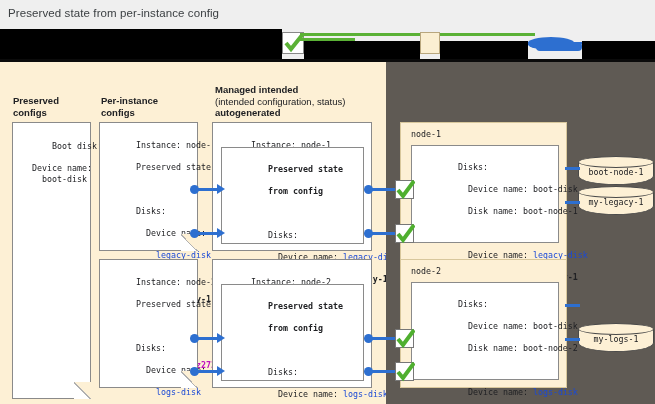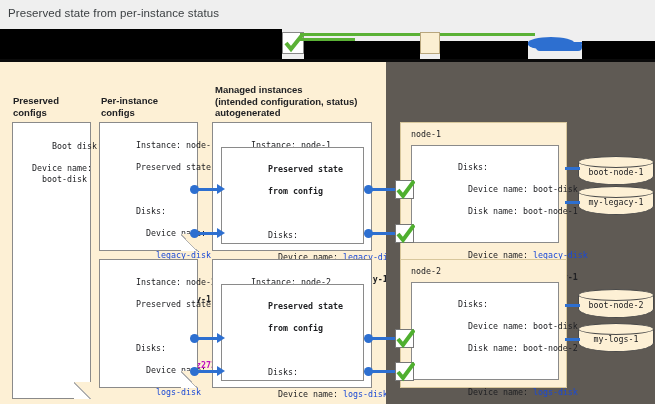--- a/index.html
+++ b/index.html
@@ -66,21 +66,21 @@
     background:#5f5a54;
     border-top:3px solid #0b0b0b;
   }
 
   
   .colhead{
     position:absolute;
     font-size:9.5px;font-weight:bold;color:#202124;
     line-height:11.5px;
   }
-  .colhead .sub{font-weight:bold;}
+  .colhead .sub{font-weight:normal;}
 
   .righthead-redact{position:absolute;background:#0b0b0b;}
 
   
   .note{
     position:absolute;
     background:#ffffff;
     border:1px solid #8a8a8a;
     box-sizing:border-box;
   }
@@ -150,21 +150,21 @@
     position:absolute;width:19px;height:19px;
     background:#ffffff;border:1px solid #777;box-sizing:border-box;
   }
   .chk svg{position:absolute;left:0;top:-1px;}
 </style>
 </head>
 <body>
 
 <div class="page">
 
-  <div class="title">Preserved state from per-instance status</div>
+  <div class="title">Preserved state from per-instance config</div>
 
   <div class="legend">
     <div class="legend-rule"></div>
     <div class="legend-redact" style="left:0;top:0;width:282px;height:30px;"></div>
     <div class="legend-check">
       <svg width="20" height="21" viewBox="0 0 20 21">
           <path d="M2 10 L7 16 L19 1" stroke="#5ab135" stroke-width="4" fill="none"></path>
         </svg>
     </div>
     <div class="legend-greenline"></div>
@@ -181,21 +181,21 @@
 
   <div class="colhead" style="left:13px;top:95px;">
     <div>Preserved</div>
     <div>configs</div>
   </div>
   <div class="colhead" style="left:101px;top:95px;">
     <div>Per-instance</div>
     <div>configs</div>
   </div>
   <div class="colhead" style="left:215px;top:84px;">
-    <div>Managed instances</div>
+    <div>Managed intended</div>
     <div class="sub">(intended configuration, status)</div>
     <div>autogenerated</div>
   </div>
 
   <div class="righthead-redact" style="left:394px;top:82px;height:13px;width:224px;"></div>
   <div class="righthead-redact" style="left:394px;top:97px;height:13px;width:190px;"></div>
 
   <div class="note" style="left:12px;top:122px;width:79px;height:277px;">
     <div class="mono" style="position:absolute;left:9px;top:7px;">
       <span>Boot disk:
@@ -317,25 +317,20 @@
   <div class="cyl" style="left:578px;top:156px;">
     <div class="body"></div>
       <div class="top"></div>
     <div class="lbl mono">boot-node-1</div>
   </div>
   <div class="cyl" style="left:578px;top:186px;">
     <div class="body"></div>
       <div class="top"></div>
     <div class="lbl mono">my-legacy-1</div>
   </div>
-  <div class="cyl" style="left:578px;top:289px;">
-    <div class="body"></div>
-      <div class="top"></div>
-    <div class="lbl mono">boot-node-2</div>
-  </div>
   <div class="cyl" style="left:578px;top:323px;">
     <div class="body"></div>
       <div class="top"></div>
     <div class="lbl mono">my-logs-1</div>
   </div>
 
   <div class="dot" style="left:190px;top:185px;"></div>
   <div class="hline" style="left:196px;top:188px;width:22px;"></div>
   <div class="arrow" style="left:217px;top:184px;"></div>
 

